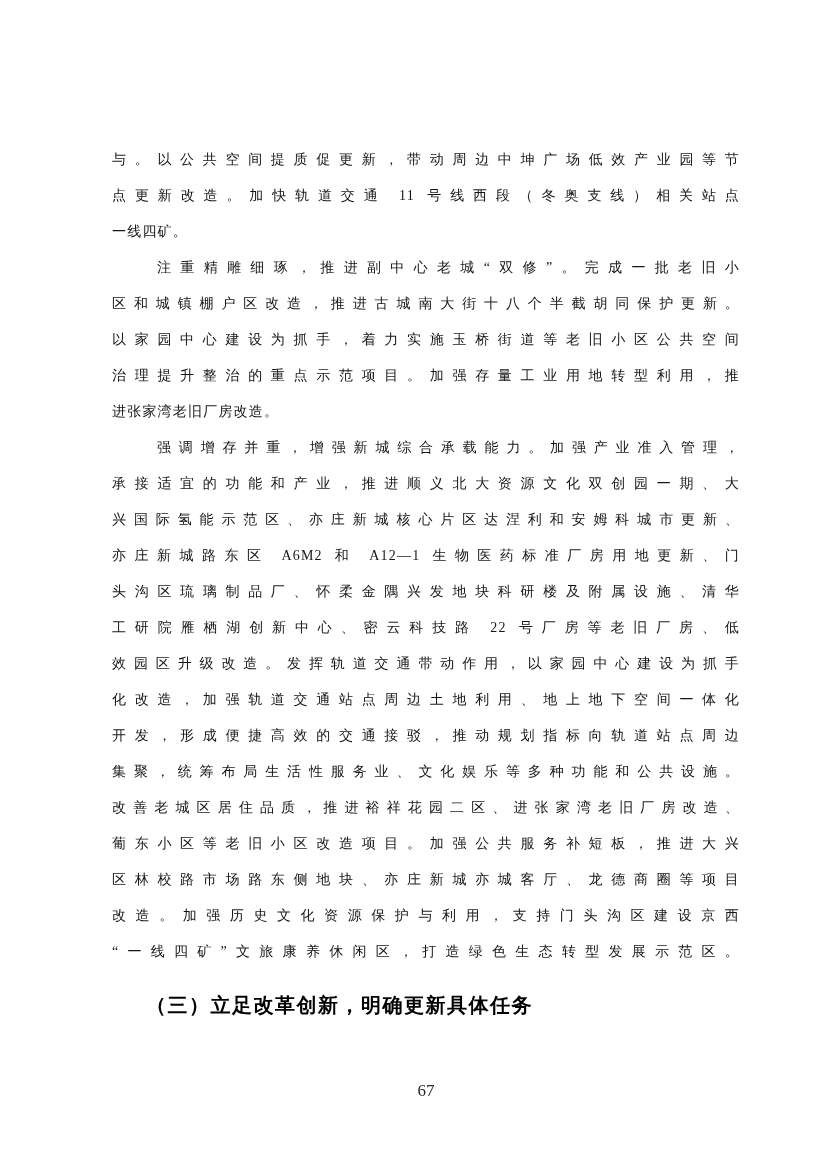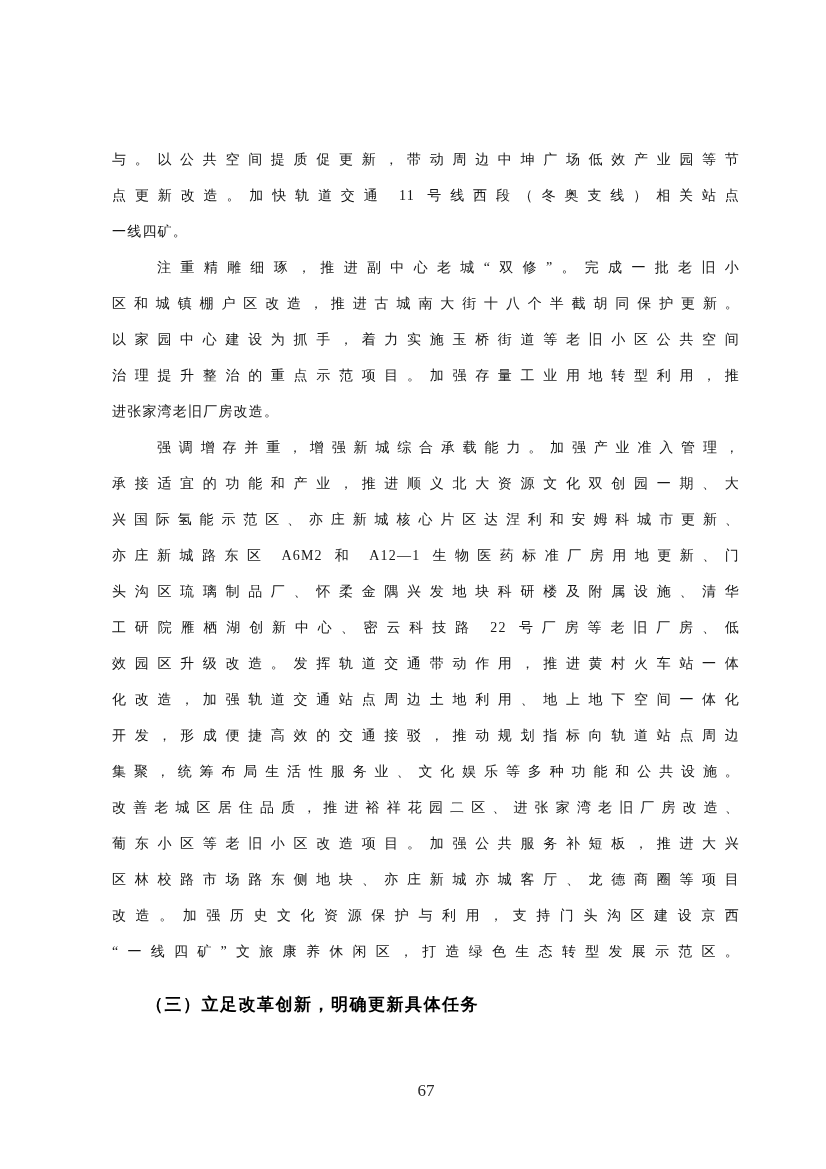--- a/index.html
+++ b/index.html
@@ -30,21 +30,21 @@
   .line.justify {
     text-align: justify;
     text-align-last: justify;
   }
   .line.indent {
     padding-left: 45px;
   }
   .heading {
     font-family: "Liberation Sans", "DejaVu Sans", sans-serif;
     font-weight: 700;
-    font-size: 17px;
+    font-size: 20px;
     line-height: 36px;
     letter-spacing: 1.5px;
     color: #000000;
     margin: 17px 0 8px 0;
     padding-left: 34px;
   }
   .page-number {
     position: absolute;
     left: 112px;
     top: 1080px;
@@ -68,21 +68,21 @@
         <div class="line justify">区和城镇棚户区改造，推进古城南大街十八个半截胡同保护更新。</div>
         <div class="line justify">以家园中心建设为抓手，着力实施玉桥街道等老旧小区公共空间</div>
         <div class="line justify">治理提升整治的重点示范项目。加强存量工业用地转型利用，推</div>
         <div class="line">进张家湾老旧厂房改造。</div>
         <div class="line justify indent">强调增存并重，增强新城综合承载能力。加强产业准入管理，</div>
         <div class="line justify">承接适宜的功能和产业，推进顺义北大资源文化双创园一期、大</div>
         <div class="line justify">兴国际氢能示范区、亦庄新城核心片区达涅利和安姆科城市更新、</div>
         <div class="line justify">亦庄新城路东区 A6M2 和 A12—1 生物医药标准厂房用地更新、门</div>
         <div class="line justify">头沟区琉璃制品厂、怀柔金隅兴发地块科研楼及附属设施、清华</div>
         <div class="line justify">工研院雁栖湖创新中心、密云科技路 22 号厂房等老旧厂房、低</div>
-        <div class="line justify">效园区升级改造。发挥轨道交通带动作用，推进黄村火车站一体</div>
+        <div class="line justify">效园区升级改造。发挥轨道交通带动作用，以家园中心建设为抓手</div>
         <div class="line justify">化改造，加强轨道交通站点周边土地利用、地上地下空间一体化</div>
         <div class="line justify">开发，形成便捷高效的交通接驳，推动规划指标向轨道站点周边</div>
         <div class="line justify">集聚，统筹布局生活性服务业、文化娱乐等多种功能和公共设施。</div>
         <div class="line justify">改善老城区居住品质，推进裕祥花园二区、进张家湾老旧厂房改造、</div>
         <div class="line justify">葡东小区等老旧小区改造项目。加强公共服务补短板，推进大兴</div>
         <div class="line justify">区林校路市场路东侧地块、亦庄新城亦城客厅、龙德商圈等项目</div>
         <div class="line justify">改造。加强历史文化资源保护与利用，支持门头沟区建设京西</div>
         <div class="line justify">“一线四矿”文旅康养休闲区，打造绿色生态转型发展示范区。</div>
       </div>
     <h2 class="heading">（三）立足改革创新，明确更新具体任务</h2>

